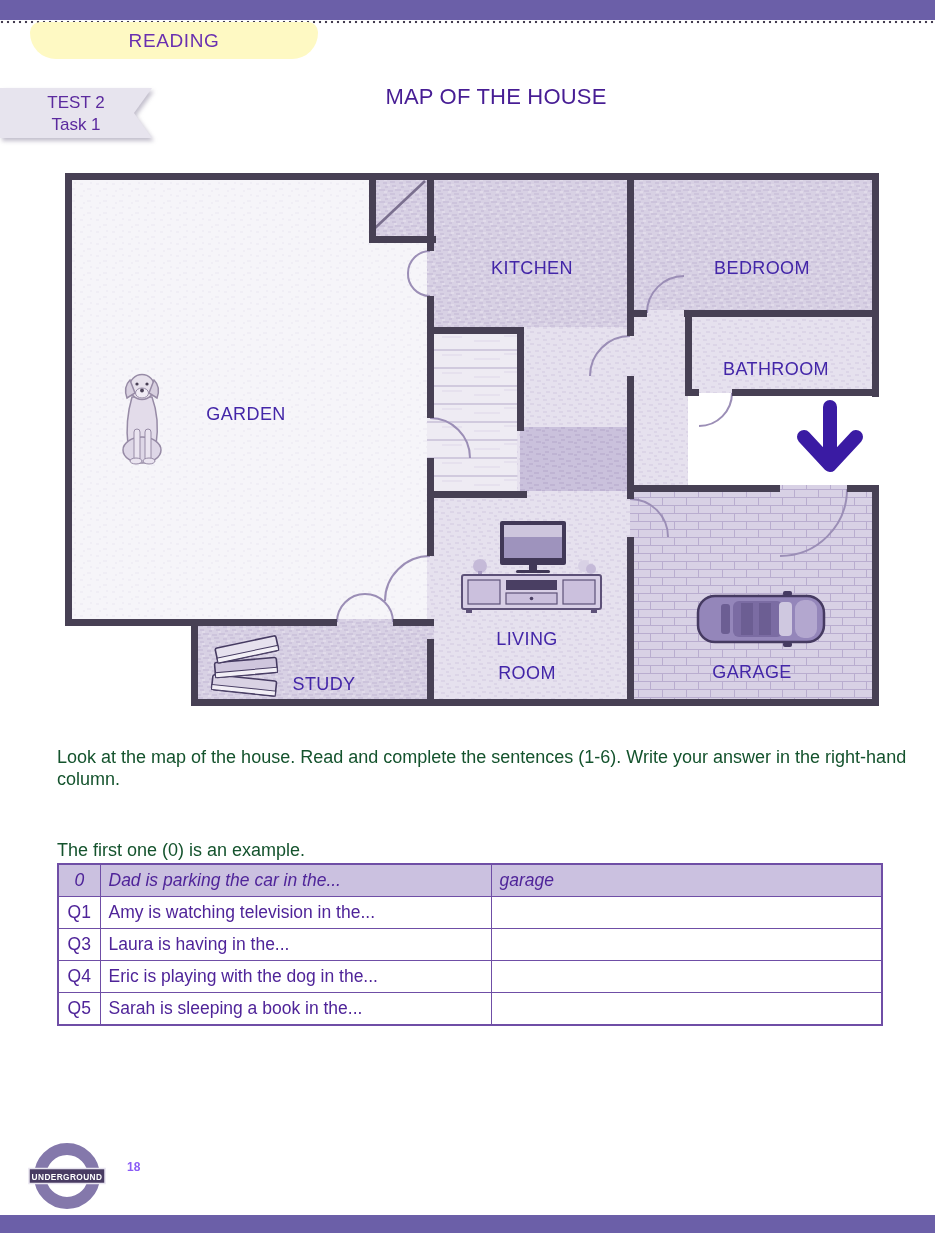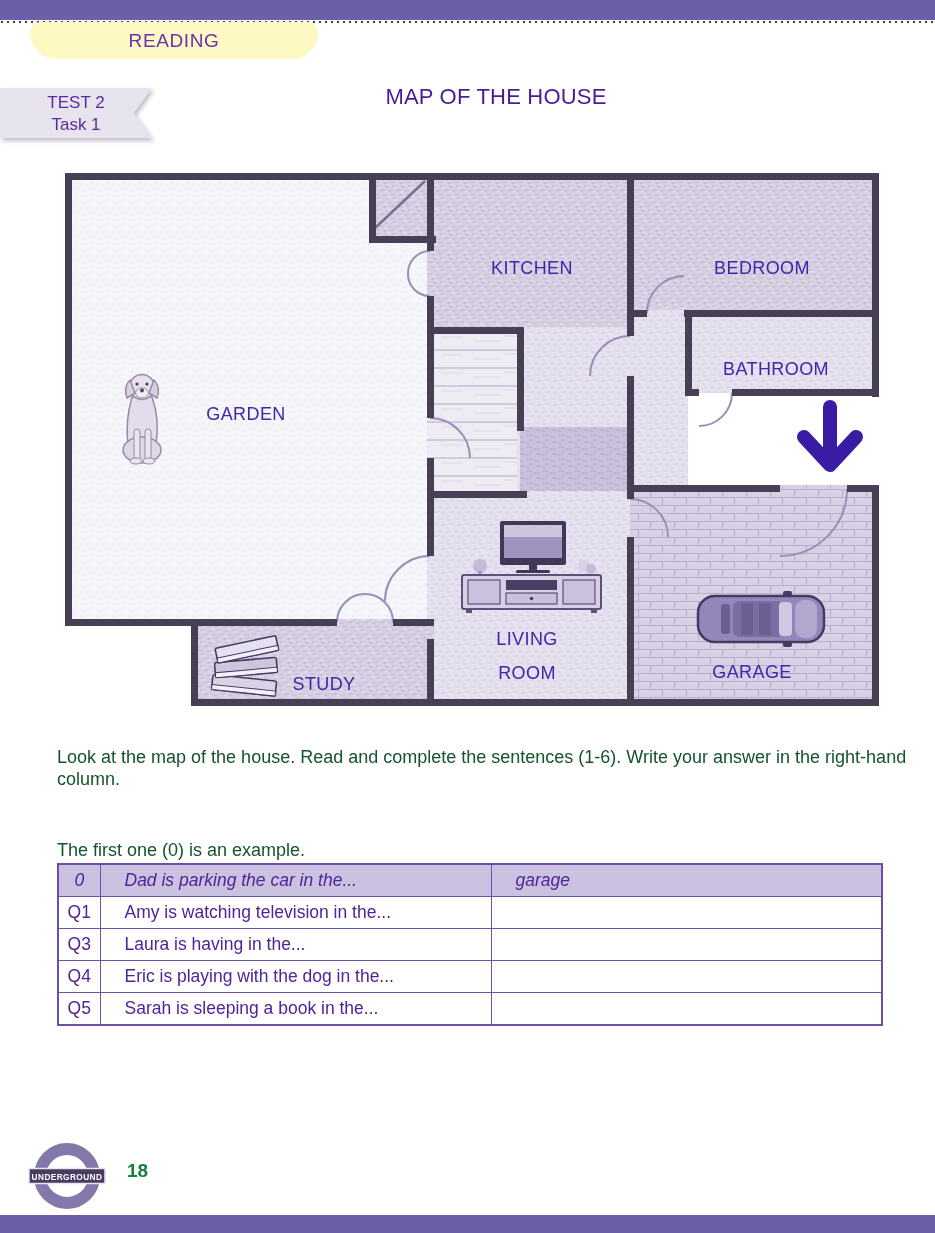--- a/index.html
+++ b/index.html
@@ -17,26 +17,26 @@
         clip-path:polygon(0 0,152px 0,134px 25px,152px 50px,0 50px);
         color:#5b2a9e;font-size:17px;text-align:center;padding-top:4px;box-sizing:border-box;line-height:1.3;}
   .title{position:absolute;left:58px;top:84px;width:876px;text-align:center;
         font-size:22px;font-weight:normal;color:#471d94;letter-spacing:.2px;}
   .plan{position:absolute;left:62px;top:169px;}
   .para{position:absolute;left:57px;width:852px;font-size:18px;line-height:22px;color:#14532d;}
   #para1{top:746px;}
   #para2{top:810px;margin-top:29px;}
   .qtable{position:absolute;left:57px;top:863px;width:824px;border-collapse:collapse;
         table-layout:fixed;border:2.5px solid #6f4ea6;}
-  .qtable td{border:1.5px solid #6f4ea6;font-size:17.5px;color:#4f2499;padding:0 24px;
+  .qtable td{border:1.5px solid #6f4ea6;font-size:17.5px;color:#4f2499;padding:0 8px;
         height:31px;vertical-align:middle;background:#fff;overflow:hidden;white-space:nowrap;}
   .qtable td.cnum{text-align:center;padding:0 2px;}
   .qtable tr.example td{background:#cbc1e0;font-style:italic;}
   .roundel{position:absolute;left:26px;top:1138px;}
-  .pagenum{position:absolute;left:127px;top:1160px;font-size:19px;font-weight:bold;color:#15803d;}
+  .pagenum{position:absolute;left:127px;top:1160px;font-size:12px;font-weight:bold;color:#8b5cf6;}
   .bottombar{position:absolute;left:0;top:1215px;width:935px;height:18px;background:#6b5fa8;}
   svg text.room{font-family:"Liberation Sans",sans-serif;font-size:18px;fill:#4326a8;letter-spacing:.4px;}
 </style>
 </head>
 <body>
 
 <div id="page">
 
   <div class="topbar"></div>
   <div class="dots"></div>

